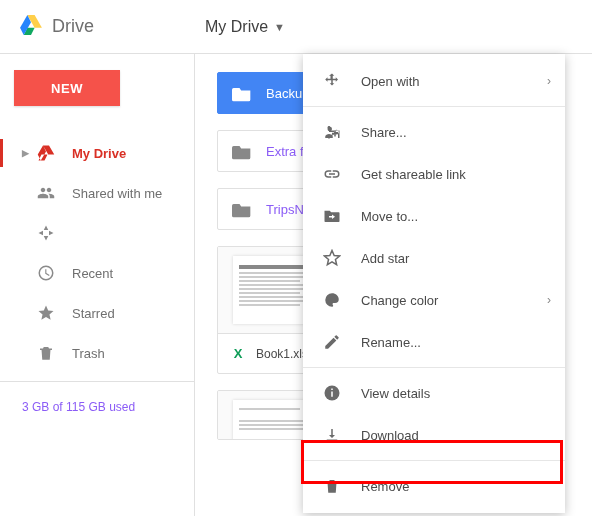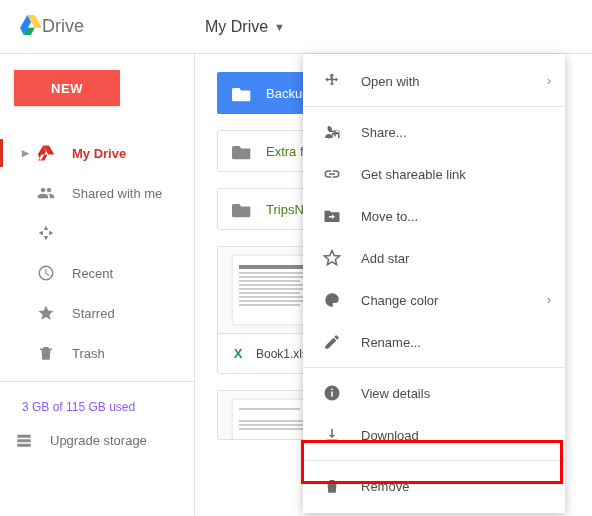--- a/index.html
+++ b/index.html
@@ -1,39 +1,39 @@
 <!DOCTYPE html>
 <html><head>
 <meta charset="utf-8">
 <style>
 * { box-sizing: border-box; margin: 0; padding: 0; }
 body { font-family: Arial, sans-serif; font-size: 13px; color: #444; background: #fff; width: 592px; height: 516px; overflow: hidden; }
 
 .header { height: 54px; border-bottom: 1px solid #e0e0e0; display: flex; align-items: center; padding: 0 20px; }
 .logo-area { display: flex; align-items: center; width: 185px; }
-.logo-text { font-size: 18px; color: #6f6f6f; }
+.logo-text { font-size: 18px; color: #6f6f6f; margin-left: 10px; }
 .breadcrumb { font-size: 16px; color: #404040; display: flex; align-items: center; gap: 6px; }
 .breadcrumb .arrow { font-size: 11px; color: #666; }
 
 .body { display: flex; height: calc(516px - 54px); }
 .sidebar { width: 195px; border-right: 1px solid #e0e0e0; padding-top: 16px; }
 .new-btn { margin: 0 14px 27px 14px; width: 106px; height: 36px; background: #f5524a; color: #fff; font-weight: bold; font-size: 13px; display: flex; align-items: center; justify-content: center; letter-spacing: 0.5px; box-shadow: 0 1px 2px rgba(0,0,0,0.15); }
 .nav-item { display: flex; align-items: center; height: 40px; padding-left: 22px; color: #6f6f6f; position: relative; }
 .nav-item.active { color: #d93025; font-weight: bold; }
 .nav-item.active::before { content: ""; position: absolute; left: 0; top: 6px; bottom: 6px; width: 3px; background: #d93025; }
 .nav-item .caret { font-size: 9px; margin-right: 6px; color: #999; width: 8px; }
 .nav-item .nicon { width: 20px; display: flex; justify-content: center; margin-right: 16px; color: #8a8a8a; }
 .nav-item.active .nicon { color: #d93025; }
 .nav-item .nicon svg, .nicon svg { width: 18px; height: 18px; fill: currentColor; }
 .divider { height: 1px; background: #e0e0e0; margin: 8px 0; }
 .storage-text { padding: 10px 22px 6px 22px; font-size: 12px; color: #8b5cf6; }
 
 .main { flex: 1; padding: 18px 10px 0 22px; position: relative; }
 .folder-row { display: flex; gap: 18px; margin-bottom: 16px; }
-.folder-card { width: 165px; height: 42px; border: 1px solid #e0e0e0; border-radius: 2px; display: flex; align-items: center; padding: 0 14px; color: #4d7c0f; background: #fff; }
+.folder-card { width: 165px; height: 42px; border: 1px solid #e0e0e0; border-radius: 2px; display: flex; align-items: center; padding: 0 14px; color: #8b5cf6; background: #fff; }
 .folder-card.selected { background: #4285f4; color: #fff; border-color: #4285f4; }
 .folder-card .ficon { margin-right: 14px; display: flex; }
 .folder-card .ficon svg { width: 20px; height: 18px; fill: #888; }
 .folder-card.selected .ficon svg { fill: #fff; }
 .folder-card .flabel { font-size: 13px; white-space: nowrap; overflow: hidden; }
 
 .file-card { width: 165px; border: 1px solid #e0e0e0; border-radius: 2px; background: #fff; margin-bottom: 16px; }
 .file-thumb { height: 86px; background: #fafafa; display: flex; align-items: center; justify-content: center; overflow: hidden; }
 .thumb-doc { width: 82%; height: 80%; background: #fff; box-shadow: 0 0 3px rgba(0,0,0,0.15); padding: 6px; }
 .thumb-doc .tline { height: 2px; background: #ccc; margin: 2px 0; }
@@ -125,28 +125,20 @@
       <span class="nicon">
           <svg viewBox="0 0 24 24">
             <path d="M6 7h12l-1 14H7zM9 4h6l1 2H8zM4 6h16v2H4z"></path>
           </svg>
         </span>
       <span>Trash</span>
     </div>
 
     <div class="divider"></div>
     <div class="storage-text">3 GB of 115 GB used</div>
-    <div class="nav-item">
-      <span class="nicon" style="margin-left:-8px">
-          <svg viewBox="0 0 24 24">
-            <path d="M3 5h18v4H3zM3 11h18v4H3zM3 17h18v4H3z"></path>
-          </svg>
-        </span>
-      <span>Upgrade storage</span>
-    </div>
   </div>
 
   <div class="main">
     <div class="folder-row">
       <div class="folder-card selected">
         <span class="ficon">
             <svg viewBox="0 0 24 20">
               <path d="M2 4h7l2 3h11v11a2 2 0 01-2 2H2a2 2 0 01-2-2V6a2 2 0 012-2z"></path>
             </svg>
           </span>

